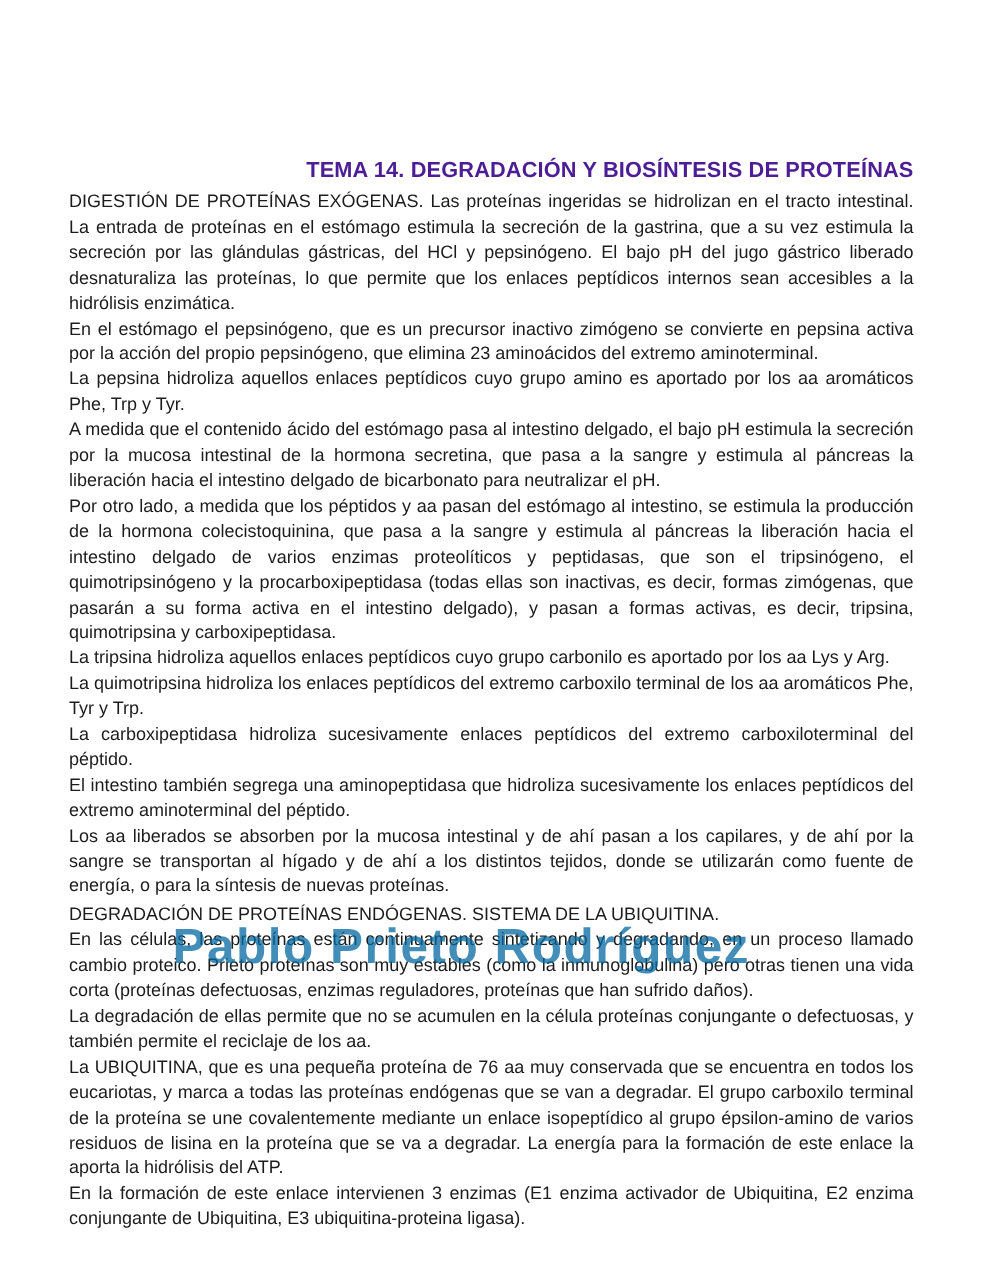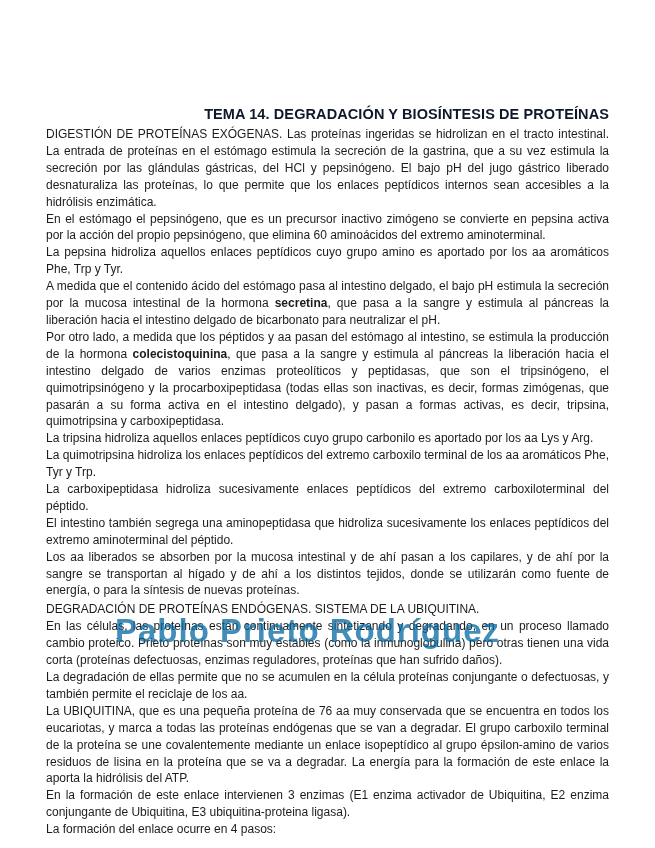--- a/index.html
+++ b/index.html
@@ -1,48 +1,47 @@
 <!DOCTYPE html>
 <html><head>
 <meta charset="utf-8">
 <style>
   html, body { margin:0; padding:0; background:#ffffff; }
   body { width:655px; height:848px; position:relative; overflow:hidden;
          font-family:"Liberation Sans", "DejaVu Sans", sans-serif; color:#1c1c1c; }
   .page { position:absolute; left:46px; top:0; width:563px; }
   .title { position:absolute; right:0; top:106px; font-size:14.5px; font-weight:bold;
-           letter-spacing:0.1px; white-space:nowrap; color:#0f172a; }
+           letter-spacing:0.1px; white-space:nowrap; color:#4c1d95; }
   .body { position:absolute; left:0; top:126px; width:563px; font-size:12px; line-height:16.9px; }
   .body p { margin:0; text-align:justify; }
   .body p.gap { margin-top:2px; }
-  .b { font-weight:bold; }
-  .sb { font-weight:bold; }
+  .b { font-weight:normal; }
+  .sb { font-weight:normal; }
   .watermark { position:absolute; left:115px; top:612px; font-size:33px; font-weight:bold;
                color:#0369a1; opacity:0.75; white-space:nowrap; letter-spacing:1px; pointer-events:none; }
 </style>
 </head>
 <body>
 
 <div class="page">
   <div class="title">TEMA 14. DEGRADACIÓN Y BIOSÍNTESIS DE PROTEÍNAS</div>
 
   <div class="body">
     <p>DIGESTIÓN DE PROTEÍNAS EXÓGENAS. Las proteínas ingeridas se hidrolizan en el tracto intestinal. La entrada de proteínas en el estómago estimula la secreción de la gastrina, que a su vez estimula la secreción por las glándulas gástricas, del HCl y pepsinógeno. El bajo pH del jugo gástrico liberado desnaturaliza las proteínas, lo que permite que los enlaces peptídicos internos sean accesibles a la hidrólisis enzimática.</p>
-    <p>En el estómago el pepsinógeno, que es un precursor inactivo zimógeno se convierte en pepsina activa por la acción del propio pepsinógeno, que elimina 60 aminoácidos del extremo aminoterminal.</p>
+    <p>En el estómago el pepsinógeno, que es un precursor inactivo zimógeno se convierte en pepsina activa por la acción del propio pepsinógeno, que elimina 23 aminoácidos del extremo aminoterminal.</p>
     <p>La pepsina hidroliza aquellos enlaces peptídicos cuyo grupo amino es aportado por los aa aromáticos Phe, Trp y Tyr.</p>
     <p><span>A medida que el contenido ácido del estómago pasa al intestino delgado, el bajo pH estimula la secreción por la mucosa intestinal de la hormona </span><span class="sb">secretina</span><span>, que pasa a la sangre y estimula al páncreas la liberación hacia el intestino delgado de bicarbonato para neutralizar el pH.</span></p>
     <p><span>Por otro lado, a medida que los péptidos y aa pasan del estómago al intestino, se estimula la producción de la hormona </span><span class="b">colecistoquinina</span><span>,  que pasa a la sangre y estimula al páncreas la liberación hacia el intestino delgado de varios enzimas proteolíticos y peptidasas, que son el tripsinógeno, el quimotripsinógeno y la procarboxipeptidasa (todas ellas son inactivas, es decir, formas zimógenas, que pasarán a su forma activa en el intestino delgado), y pasan a formas activas, es decir, tripsina, quimotripsina y carboxipeptidasa.</span></p>
     <p>La tripsina hidroliza aquellos enlaces peptídicos cuyo grupo carbonilo es aportado por los aa Lys y Arg.</p>
     <p>La quimotripsina hidroliza los enlaces peptídicos del extremo carboxilo terminal de los aa aromáticos Phe, Tyr y Trp.</p>
     <p>La carboxipeptidasa hidroliza sucesivamente enlaces peptídicos del extremo carboxiloterminal del péptido.</p>
     <p>El intestino también segrega una aminopeptidasa que hidroliza sucesivamente los enlaces peptídicos del extremo aminoterminal del péptido.</p>
     <p>Los aa liberados se absorben por la mucosa intestinal y de ahí pasan a los capilares, y de ahí por la sangre se transportan al hígado y de ahí a los distintos tejidos, donde se utilizarán como fuente de energía, o para la síntesis de nuevas proteínas.</p>
 
     <p class="gap">DEGRADACIÓN DE PROTEÍNAS ENDÓGENAS. SISTEMA DE LA UBIQUITINA.</p>
     <p>En las células, las proteínas están continuamente sintetizando y degradando, en un proceso llamado cambio proteico. Prieto proteínas son muy estables (como la inmunoglobulina) pero otras tienen una vida corta (proteínas defectuosas, enzimas reguladores, proteínas que han sufrido daños).</p>
     <p>La degradación de ellas permite que no se acumulen en la célula proteínas conjungante o defectuosas, y también permite el reciclaje de los aa.</p>
     <p>La UBIQUITINA, que es una pequeña proteína de 76 aa muy conservada que se encuentra en todos los eucariotas, y marca a todas las proteínas endógenas que se van a degradar. El grupo carboxilo terminal de la proteína se une covalentemente mediante un enlace isopeptídico al grupo épsilon-amino de varios residuos de lisina en la proteína que se va a degradar. La energía para la formación de este enlace la aporta la hidrólisis del ATP.</p>
     <p>En la formación de este enlace intervienen 3 enzimas (E1 enzima activador de Ubiquitina, E2 enzima conjungante de Ubiquitina, E3 ubiquitina-proteina ligasa).</p>
-    <p>La formación del enlace ocurre en 4 pasos:</p>
   </div>
 </div>
 
 <div class="watermark">Pablo Prieto Rodríguez</div>
 
 </body></html>

